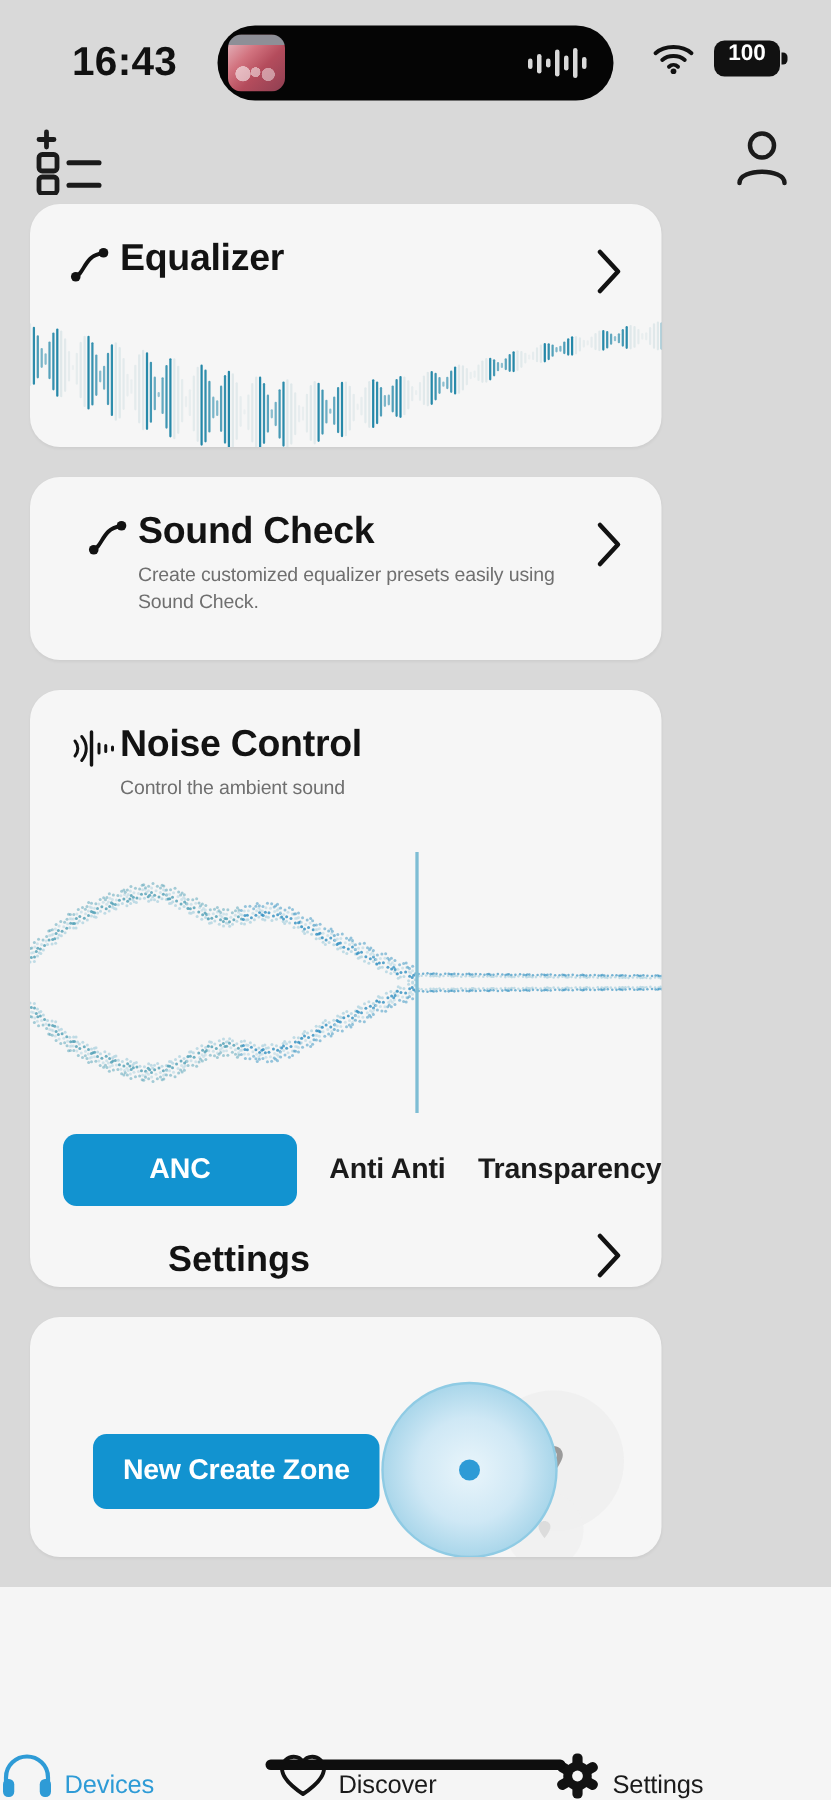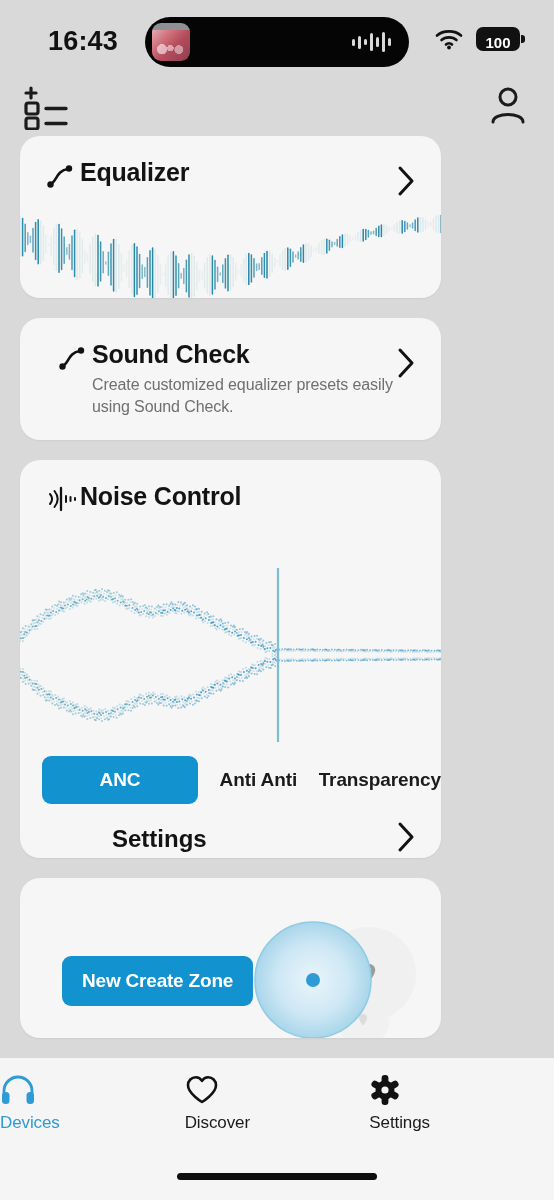--- a/index.html
+++ b/index.html
@@ -43,21 +43,21 @@
       radial-gradient(circle at 76% 62%, rgba(255,255,255,.45) 0 16%, transparent 17%);
   }
   .di-wave { display:flex; align-items:center; gap:3px; height:22px; }
   .di-wave i { display:block; width:3px; border-radius:2px; background:#d9d9d9; }
   .status-right {
     position:absolute; right:34px; top:27px;
     display:flex; align-items:center; gap:12px;
   }
   .batt {
     width:44px; height:24px; border-radius:7px; background:#111;
-    display:flex; align-items:flex-end; justify-content:center;
+    display:flex; align-items:flex-start; justify-content:center;
     color:#fff; font-size:15px; font-weight:bold; position:relative;
   }
   .batt::after{
     content:""; position:absolute; right:-5px; top:8px;
     width:4px; height:8px; border-radius:0 3px 3px 0; background:#111;
   }
 
   
   .appbar { position:relative; height:58px; }
   .appbar .left-icon { position:absolute; left:22px; top:6px; }
@@ -66,21 +66,21 @@
   
   .card {
     position:absolute; left:20px; width:421px;
     background:#f6f6f6; border-radius:20px; overflow:hidden;
     box-shadow:0 1px 2px rgba(0,0,0,0.05);
   }
   .card-head { display:flex; align-items:flex-start; padding:22px 24px 0 26px; }
   .card-icon { width:34px; flex:0 0 34px; margin-top:4px; }
   .card-texts { flex:1; }
   .card-title { font-size:25px; font-weight:bold; color:#131313; letter-spacing:-0.2px; }
-  .card-sub { font-size:16px; color:#6f6f6f; line-height:1.35; margin-top:5px; letter-spacing:-0.1px; }
+  .card-sub { font-size:13px; color:#6f6f6f; line-height:1.35; margin-top:5px; letter-spacing:-0.1px; }
   .chev { flex:0 0 auto; margin-top:6px; }
 
   
   #card-eq { top:136px; height:162px; }
   .eq-wave-wrap { position:absolute; left:0; right:0; bottom:0; height:100px; overflow:hidden; }
 
   
   #card-soundcheck { top:318px; height:122px;padding-left:12px; }
 
   
@@ -110,21 +110,21 @@
     font-size:19px; font-weight:bold; font-family:inherit;
     padding:14px 20px; border-radius:9px; letter-spacing:-0.2px;
   }
   .zone-viz { position:absolute; right:0px; top:38px; width:200px; height:130px; }
 
   
   .tabbar {
     position:absolute; left:0; bottom:0; width:554px; height:142px;
     background:#f5f5f5; display:flex; padding-top:16px;
   }
-  .tab { flex:1; display:flex; flex-direction:column; align-items:flex-start; gap:7px; }
+  .tab { flex:1; display:flex; flex-direction:row; align-items:flex-end; gap:7px; }
   .tab-label { font-size:17px; color:#1b1b1b; letter-spacing:-0.1px; }
   .tab.active .tab-label { color:#2e9bd6; }
   .home-ind {
     position:absolute; left:50%; transform:translateX(-50%);
     bottom:20px; width:200px; height:7px; border-radius:4px; background:#0e0e0e;
   }
 </style>
 </head>
 <body>
 
@@ -436,20 +436,21 @@
       <div class="card-icon">
         <svg width="34" height="26" viewBox="0 0 34 26">
           <path d="M4 8 C6.5 11, 6.5 15, 4 18" stroke="#121212" stroke-width="2" fill="none" stroke-linecap="round"></path>
           <path d="M8.5 5 C12.5 10, 12.5 16, 8.5 21" stroke="#121212" stroke-width="2" fill="none" stroke-linecap="round"></path>
           <path d="M15 2 v22" stroke="#121212" stroke-width="2.3" stroke-linecap="round"></path>
           <path d="M20 10 v6 M24.5 11 v4 M29 12 v2" stroke="#121212" stroke-width="2" stroke-linecap="round"></path>
         </svg>
       </div>
       <div class="card-texts">
         <div class="card-title">Noise Control</div>
+        <div class="card-sub">Control the ambient sound</div>
       </div>
     </div>
 
     <div class="nc-wave-wrap">
       <svg width="514" height="190" viewBox="0 0 514 190" preserveAspectRatio="none">
         <g id="nc-dots">
             <circle cx="0.0" cy="81.3" r="1.00" fill="#bcd9e4" opacity="0.95"></circle>
             <circle cx="0.9" cy="78.3" r="1.00" fill="#4f9fb5" opacity="0.80"></circle>
             <circle cx="1.0" cy="75.3" r="1.00" fill="#bcd9e4" opacity="0.65"></circle>
             <circle cx="0.2" cy="72.3" r="1.00" fill="#4f9fb5" opacity="0.50"></circle>

